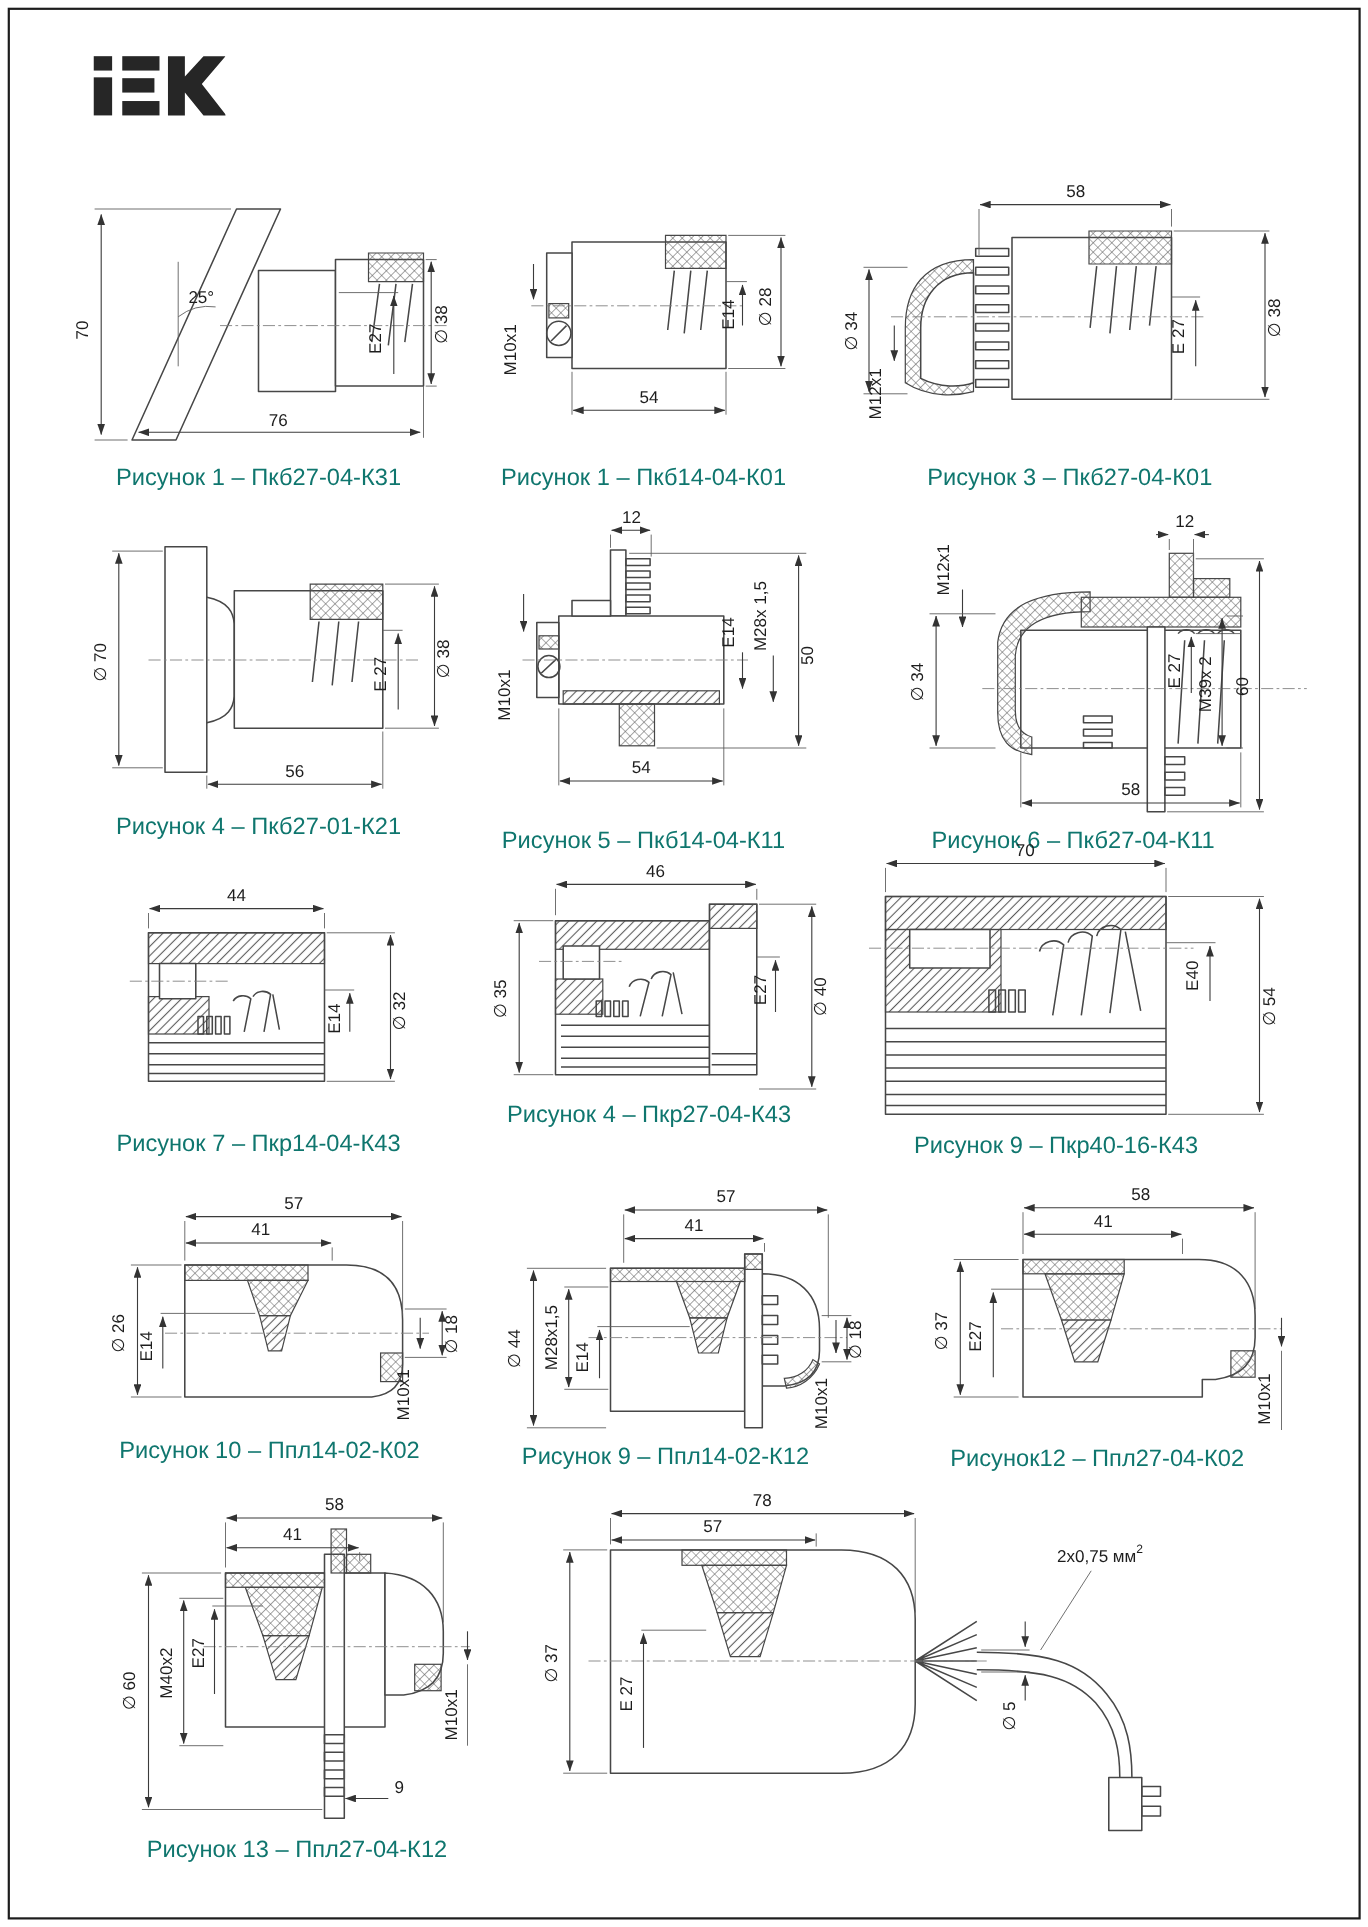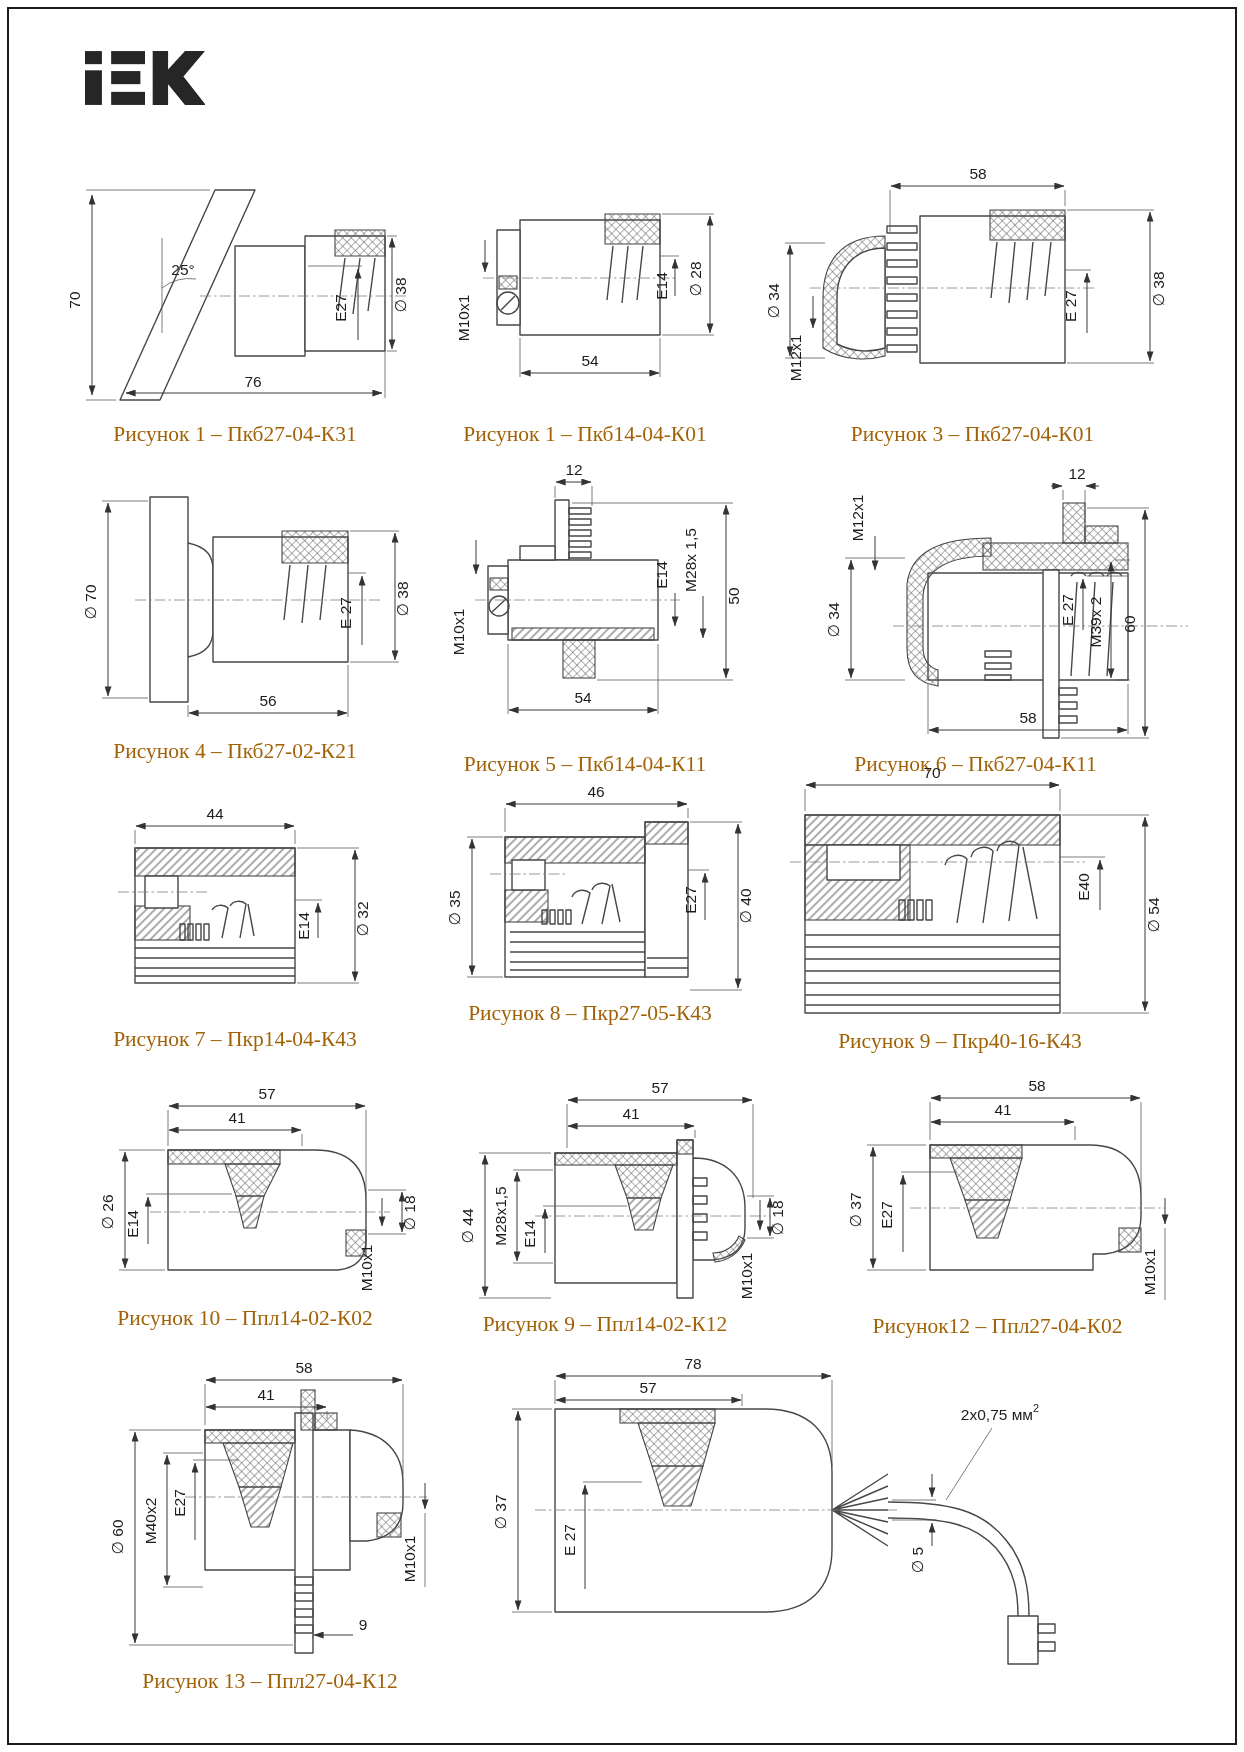--- a/index.html
+++ b/index.html
@@ -3,21 +3,21 @@
 <meta charset="utf-8">
 <style>
   html,body{margin:0;padding:0;background:#e8e8e8;}
   .page{position:relative;width:1244px;height:1752px;background:#fff;margin:0 auto;
         font-family:"Liberation Sans",sans-serif;overflow:hidden;}
   .frame{position:absolute;inset:7px;border:2.5px solid #1c1c1c;pointer-events:none;}
   .logo{position:absolute;left:85px;top:50px;width:120px;height:56px;fill:#262626;}
   .sr{position:absolute;width:1px;height:1px;overflow:hidden;clip:rect(0 0 0 0);}
   .fig{position:absolute;margin:0;}
   .fig svg{display:block;width:100%;}
-  .cap{font-size:21.5px;color:#a16207;text-align:center;margin-top:4px;white-space:nowrap;font-family:Liberation Serif, serif;}
+  .cap{font-size:21.5px;color:#0f766e;text-align:center;margin-top:4px;white-space:nowrap;}
   
   .ol{fill:#fff;stroke:#474747;stroke-width:1.4;stroke-linejoin:round;}
   .nf{fill:none;stroke:#474747;stroke-width:1.4;stroke-linejoin:round;}
   .hx{fill:url(#px);stroke:#474747;stroke-width:1.1;}
   .hd{fill:url(#pd);stroke:#474747;stroke-width:1.1;}
   .thin{stroke:#5c5c5c;stroke-width:0.8;fill:none;}
   .dim{stroke:#3b3b3b;stroke-width:1;fill:none;}
   .cl{stroke:#808080;stroke-width:0.8;stroke-dasharray:11 3 2.5 3;fill:none;}
   text.d{font-family:"Liberation Sans",sans-serif;font-size:15.5px;fill:#1d1d1d;text-anchor:middle;}
 </style>
@@ -181,21 +181,21 @@
         <text class="d" x="218" y="251">56</text>
         <line class="thin" x1="298" y1="118" x2="316" y2="118"></line>
         <line class="dim" x1="312" y1="190" x2="312" y2="121" marker-end="url(#arr)"></line>
         <text class="d" x="301" y="158" transform="rotate(-90 301 158)">E 27</text>
         <line class="thin" x1="300" y1="76" x2="349" y2="76"></line>
           <line class="thin" x1="300" y1="207" x2="349" y2="207"></line>
         <line class="dim" x1="345" y1="78" x2="345" y2="205" marker-start="url(#arr)" marker-end="url(#arr)"></line>
         <text class="d" x="358" y="144" transform="rotate(-90 358 144)">∅ 38</text>
       </g>
     </svg>
-    <figcaption class="cap">Рисунок 4 – Пкб27-02-К21</figcaption>
+    <figcaption class="cap">Рисунок 4 – Пкб27-01-К21</figcaption>
   </figure>
 
   <figure class="fig" style="left:420px;top:448px;width:330px">
     <svg viewBox="0 0 330 300" style="height:300px">
       <g>
         <rect class="ol" x="135" y="52" width="14" height="60"></rect>
         <g class="nf">
             <rect x="149" y="60" width="22" height="6"></rect>
             <rect x="149" y="71" width="22" height="6"></rect>
             <rect x="149" y="82" width="22" height="6"></rect>
@@ -354,21 +354,21 @@
         <text class="d" x="40" y="156" transform="rotate(-90 40 156)">∅ 35</text>
         <line class="thin" x1="268" y1="118" x2="289" y2="118"></line>
         <line class="dim" x1="285" y1="168" x2="285" y2="121" marker-end="url(#arr)"></line>
         <text class="d" x="276" y="148" transform="rotate(-90 276 148)">E27</text>
         <line class="thin" x1="270" y1="70" x2="322" y2="70"></line>
           <line class="thin" x1="270" y1="238" x2="322" y2="238"></line>
         <line class="dim" x1="318" y1="72" x2="318" y2="236" marker-start="url(#arr)" marker-end="url(#arr)"></line>
         <text class="d" x="331" y="154" transform="rotate(-90 331 154)">∅ 40</text>
       </g>
     </svg>
-    <figcaption class="cap">Рисунок 8 – Пкр27-05-К43</figcaption>
+    <figcaption class="cap">Рисунок 4 – Пкр27-04-К43</figcaption>
   </figure>
 
   <figure class="fig" style="left:715px;top:695px;width:490px">
     <svg viewBox="0 0 490 330" style="height:330px">
       <g>
         <rect class="ol" x="90" y="120" width="255" height="198"></rect>
         <rect class="hd" x="90" y="120" width="255" height="30"></rect>
         <rect class="hd" x="90" y="150" width="105" height="75"></rect>
         <rect class="ol" x="112" y="150" width="73" height="35"></rect>
         <g class="nf">

